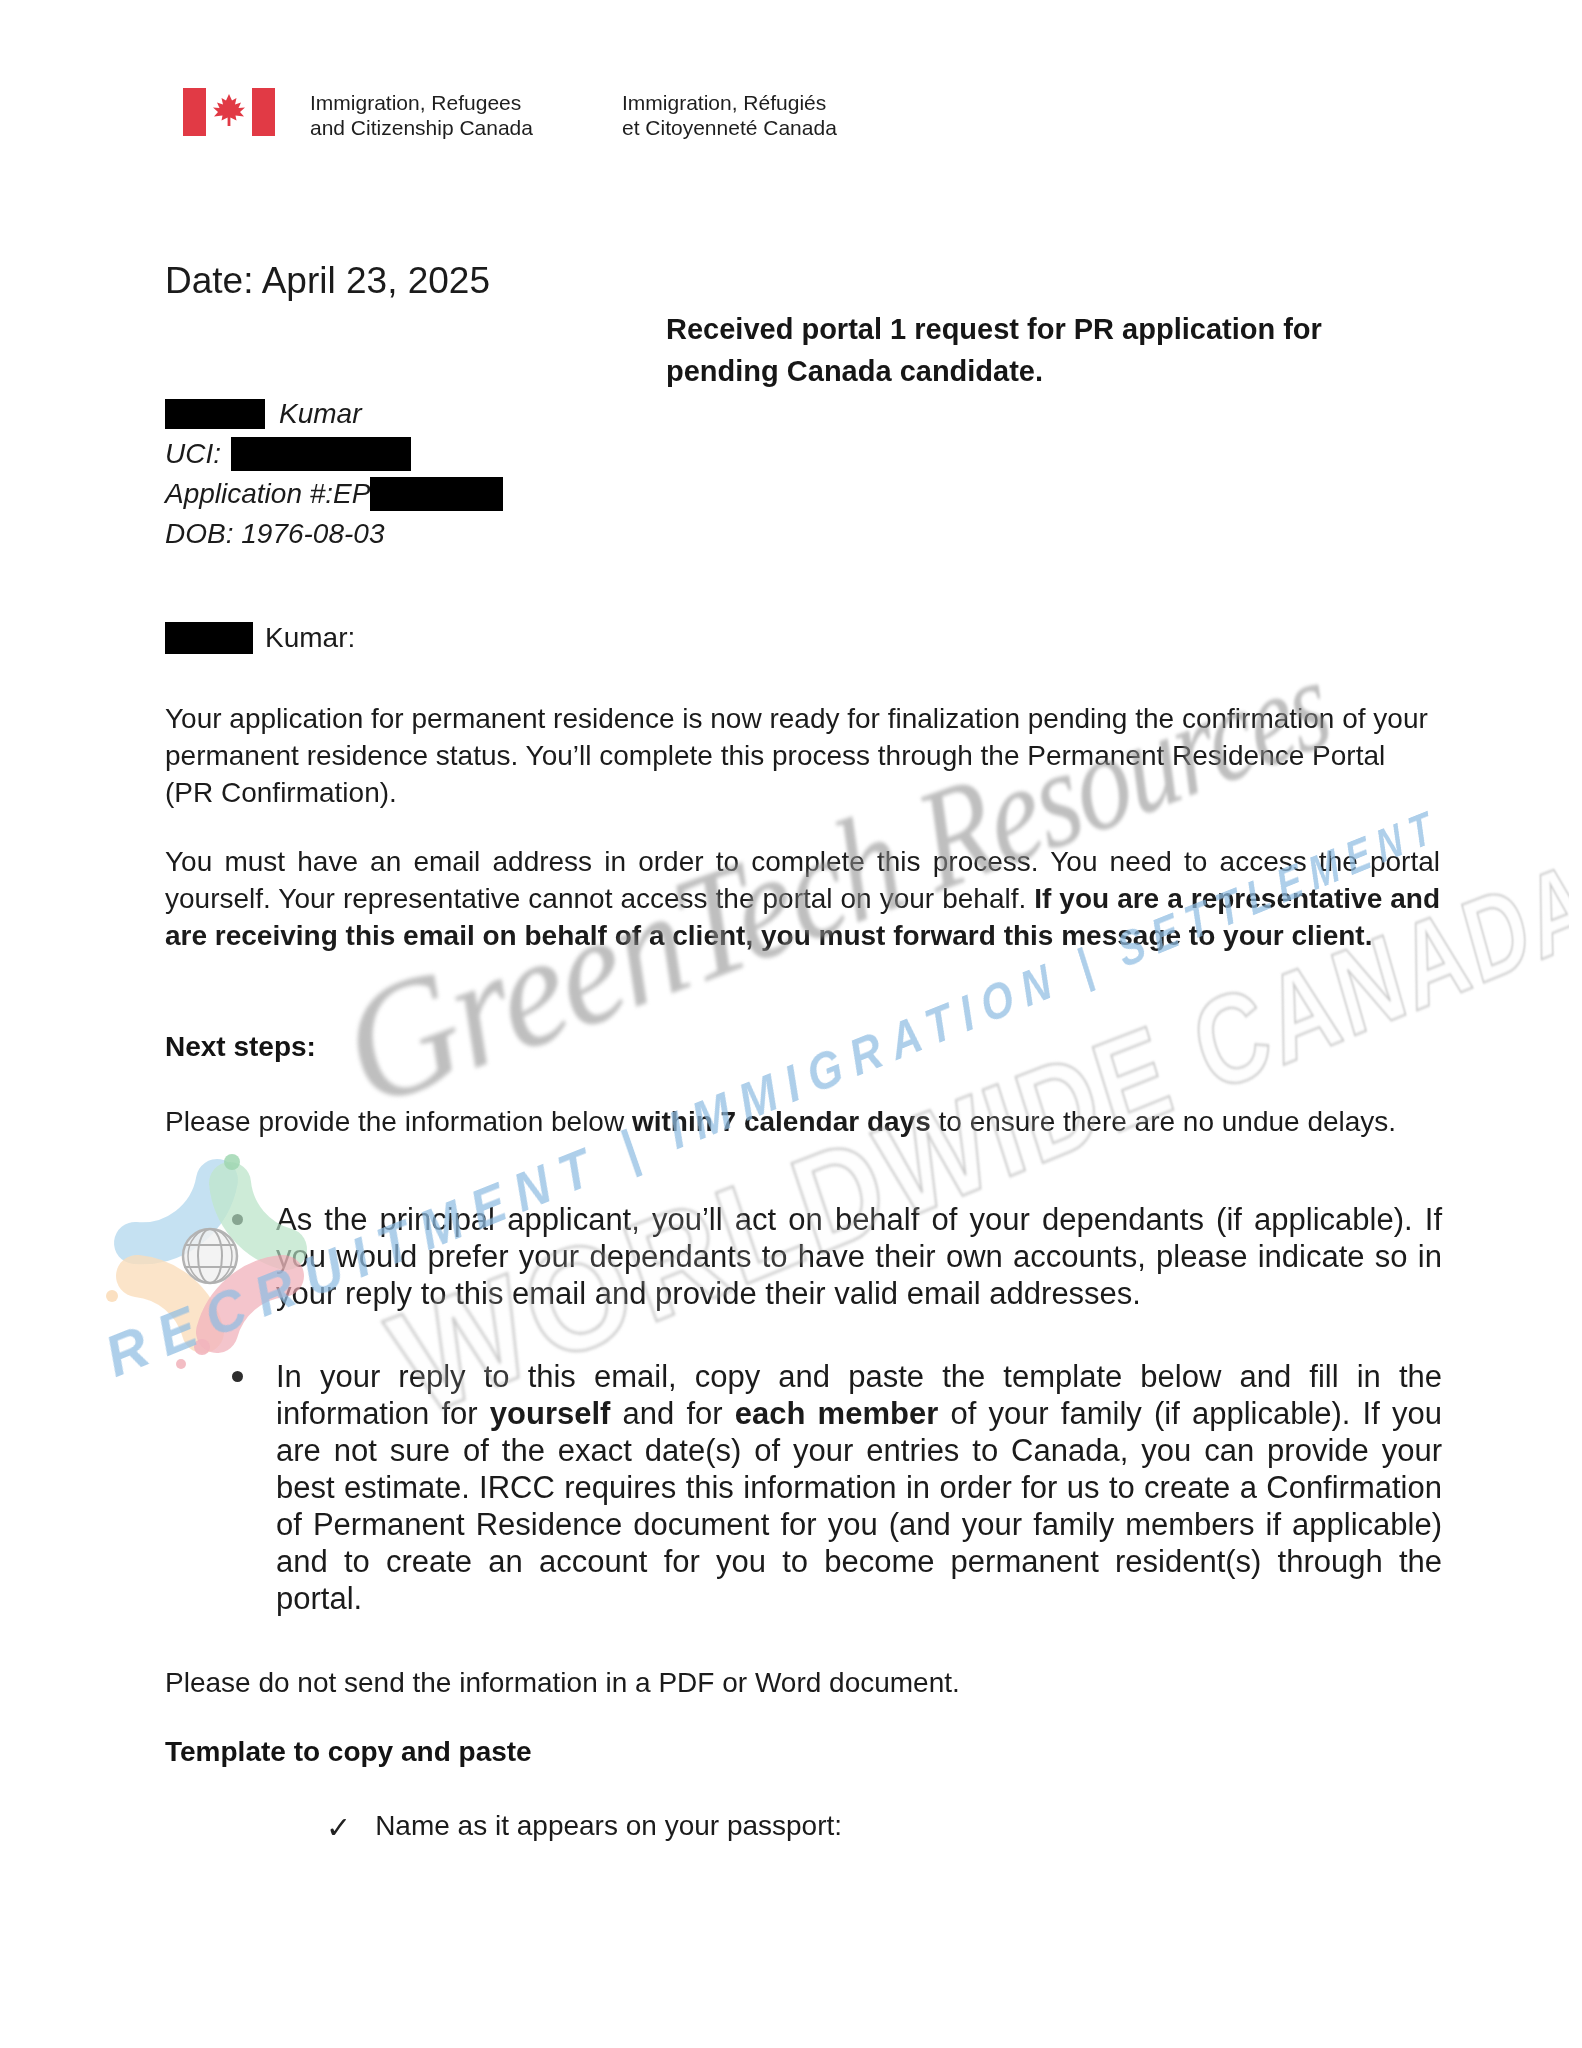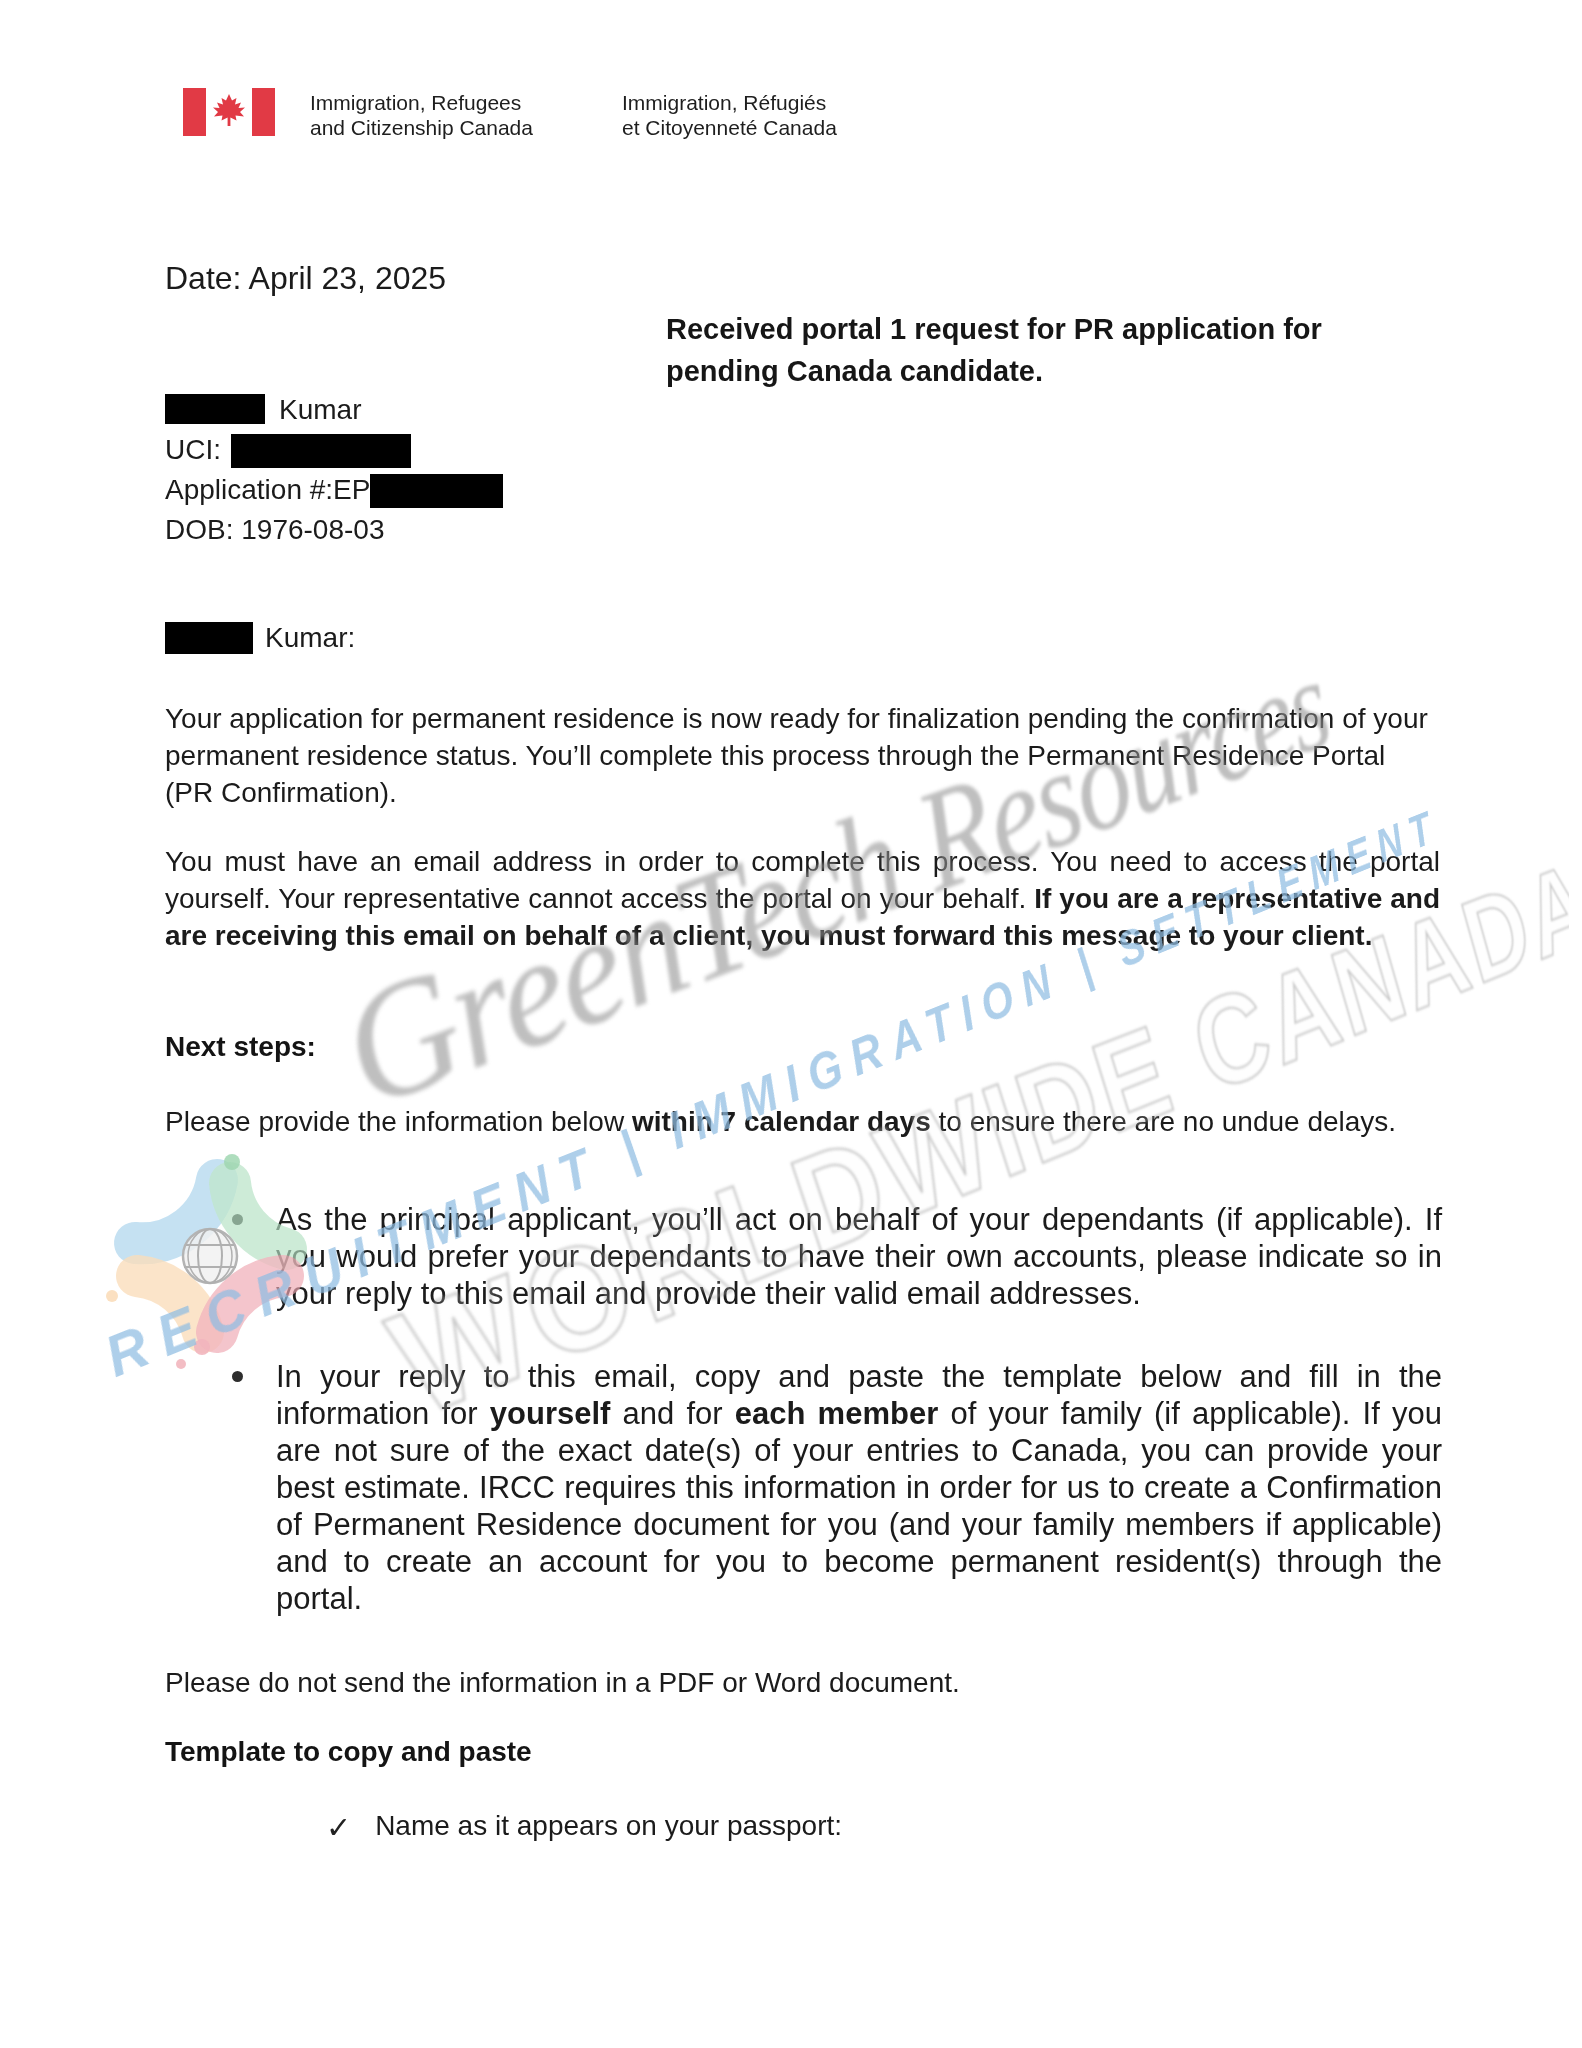--- a/index.html
+++ b/index.html
@@ -6,24 +6,24 @@
   .page{
     position:relative;width:1569px;height:2048px;overflow:hidden;background:#ffffff;
     font-family:"Liberation Sans","DejaVu Sans",sans-serif;color:#1b1b1b;
   }
   
   .flag{position:absolute;left:183px;top:88px;width:92px;height:48px;}
   .dept{position:absolute;top:90px;font-size:21px;line-height:25px;color:#1e1e1e;}
   .dept-en{left:310px;}
   .dept-fr{left:595px;margin-left:27px;}
   
-  .date-line{position:absolute;left:165px;top:260px;font-size:32px;text-align:center;}
+  .date-line{position:absolute;left:165px;top:260px;font-size:37px;text-align:center;}
   .subject{position:absolute;left:666px;top:308px;width:700px;font-size:29px;font-weight:700;line-height:42px;color:#161616;}
   .recipient{position:absolute;left:165px;top:394px;font-size:28px;}
-  .r-line{height:40px;display:flex;align-items:flex-start;white-space:pre;}
+  .r-line{height:40px;display:flex;align-items:center;white-space:pre;font-style:italic;}
   .redact{display:inline-block;background:#000;}
   .redact-name{width:100px;height:30px;margin-right:14px;}
   .redact-uci{width:180px;height:34px;margin-left:10px;}
   .redact-app{width:133px;height:34px;}
   .salutation{position:absolute;left:165px;top:622px;font-size:28px;display:flex;align-items:center;white-space:pre;}
   .redact-sal{width:88px;height:32px;margin-right:12px;}
   .para{position:absolute;left:165px;width:1275px;margin:0;font-size:28px;line-height:37px;}
   .justify{text-align:justify;}
   .p1{top:700px;}
   .p2{top:843px;}

